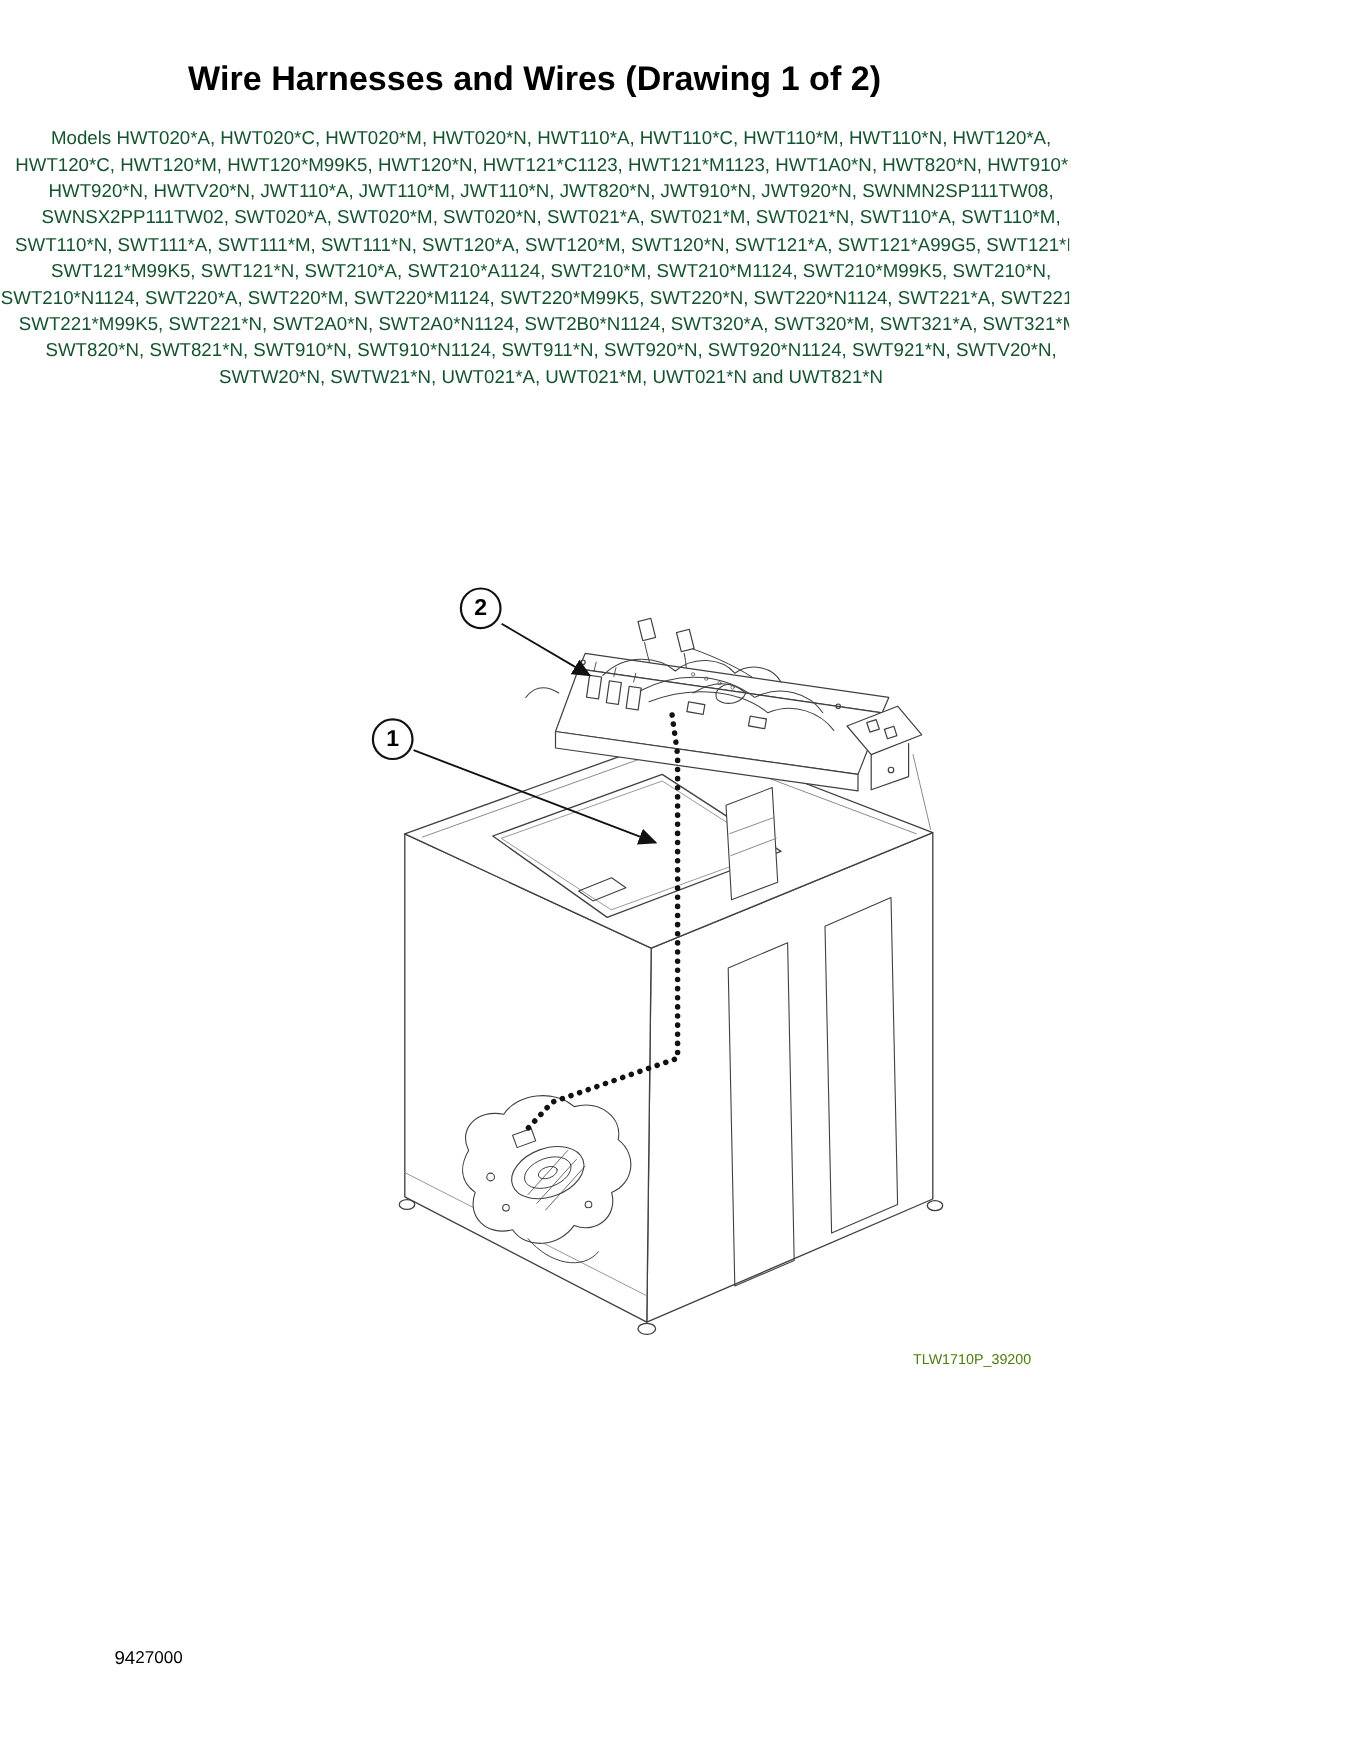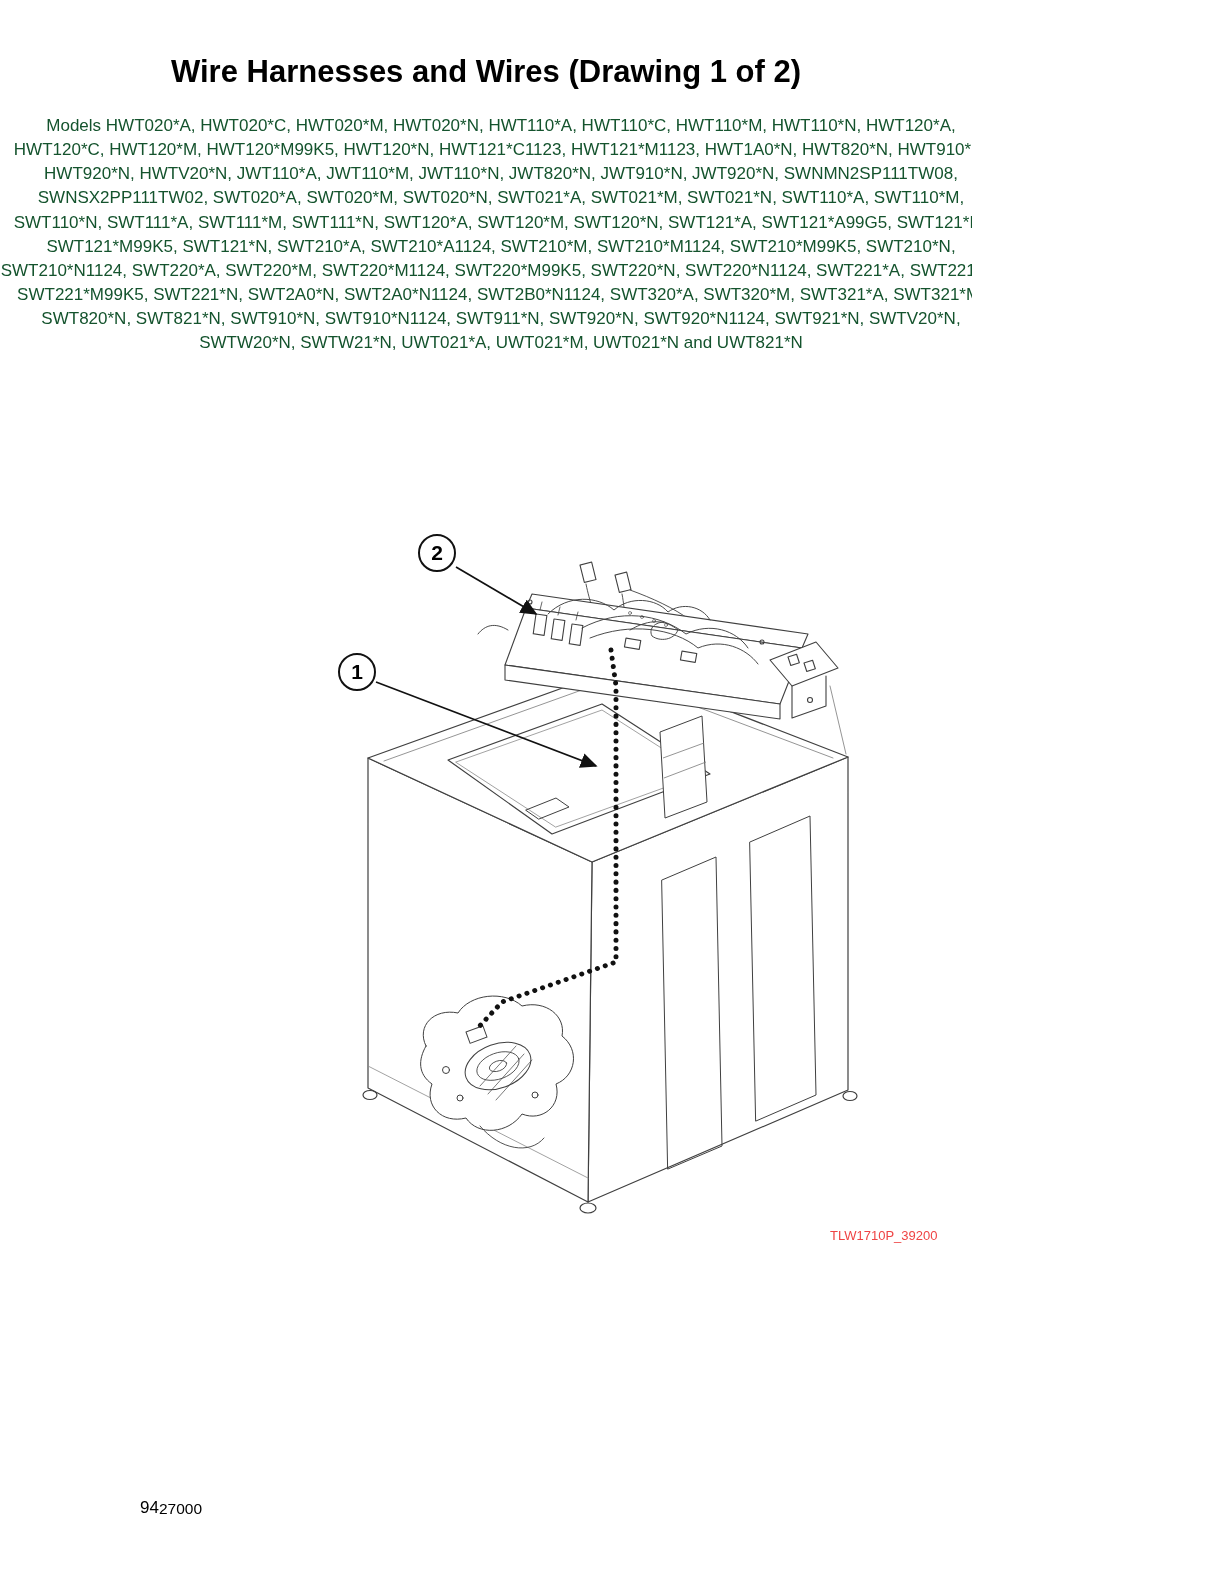--- a/index.html
+++ b/index.html
@@ -56,33 +56,32 @@
     color: #000;
   }
   .callout-2 { left: 88px; top: 24px; }
   .callout-1 { left: 8px;  top: 143px; }
 
   .figcode {
     position: absolute;
     left: 830px;
     top: 1228px;
     font-size: 13px;
-    color: #ef4444;
+    color: #4d7c0f;
   }
 
   .footer {
     position: absolute;
     left: 0;
     right: 0;
     top: 1498px;
     display: flex;
-    align-items: flex-end;
+    align-items: center;
     padding: 0 118px 0 104px;
     font-size: 15.5px;
-    margin-left: 36px;
   }
   .footer .pagenum { font-size: 17px; }
   .footer .copyright { flex: 1; text-align: center; }
   .footer .docnum { font-size: 15.5px; }
 </style>
 </head>
 <body>
 
 <div class="page">
 

